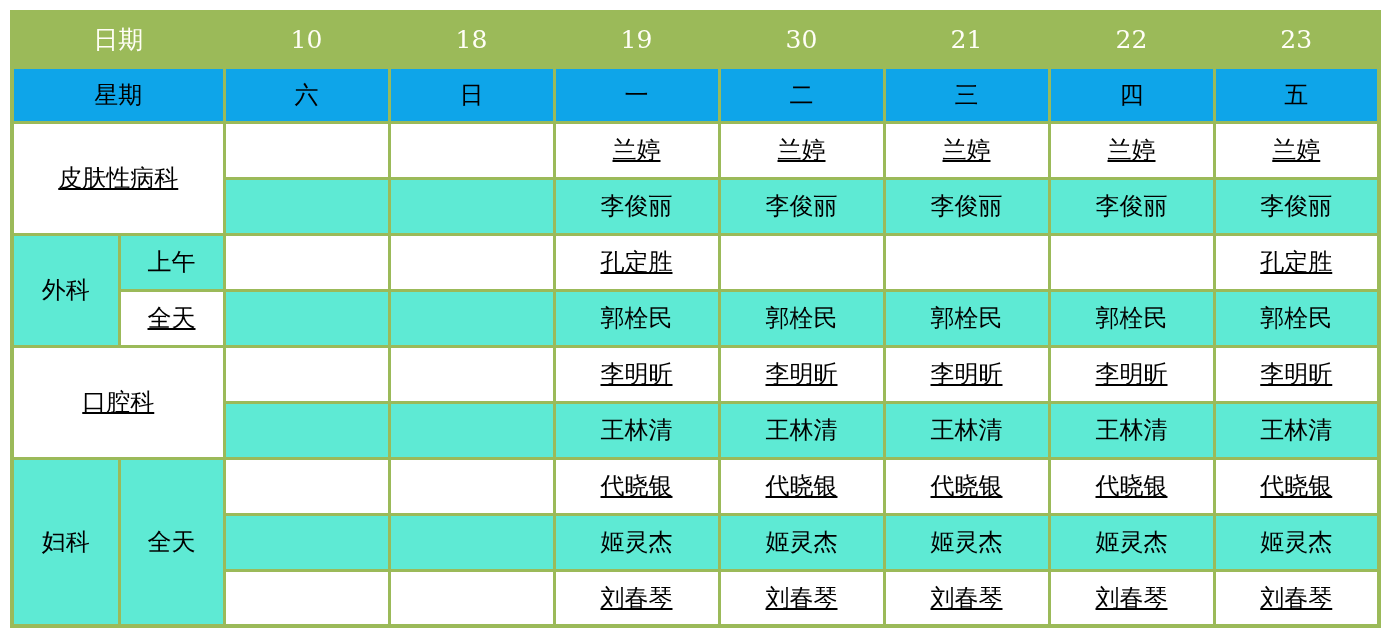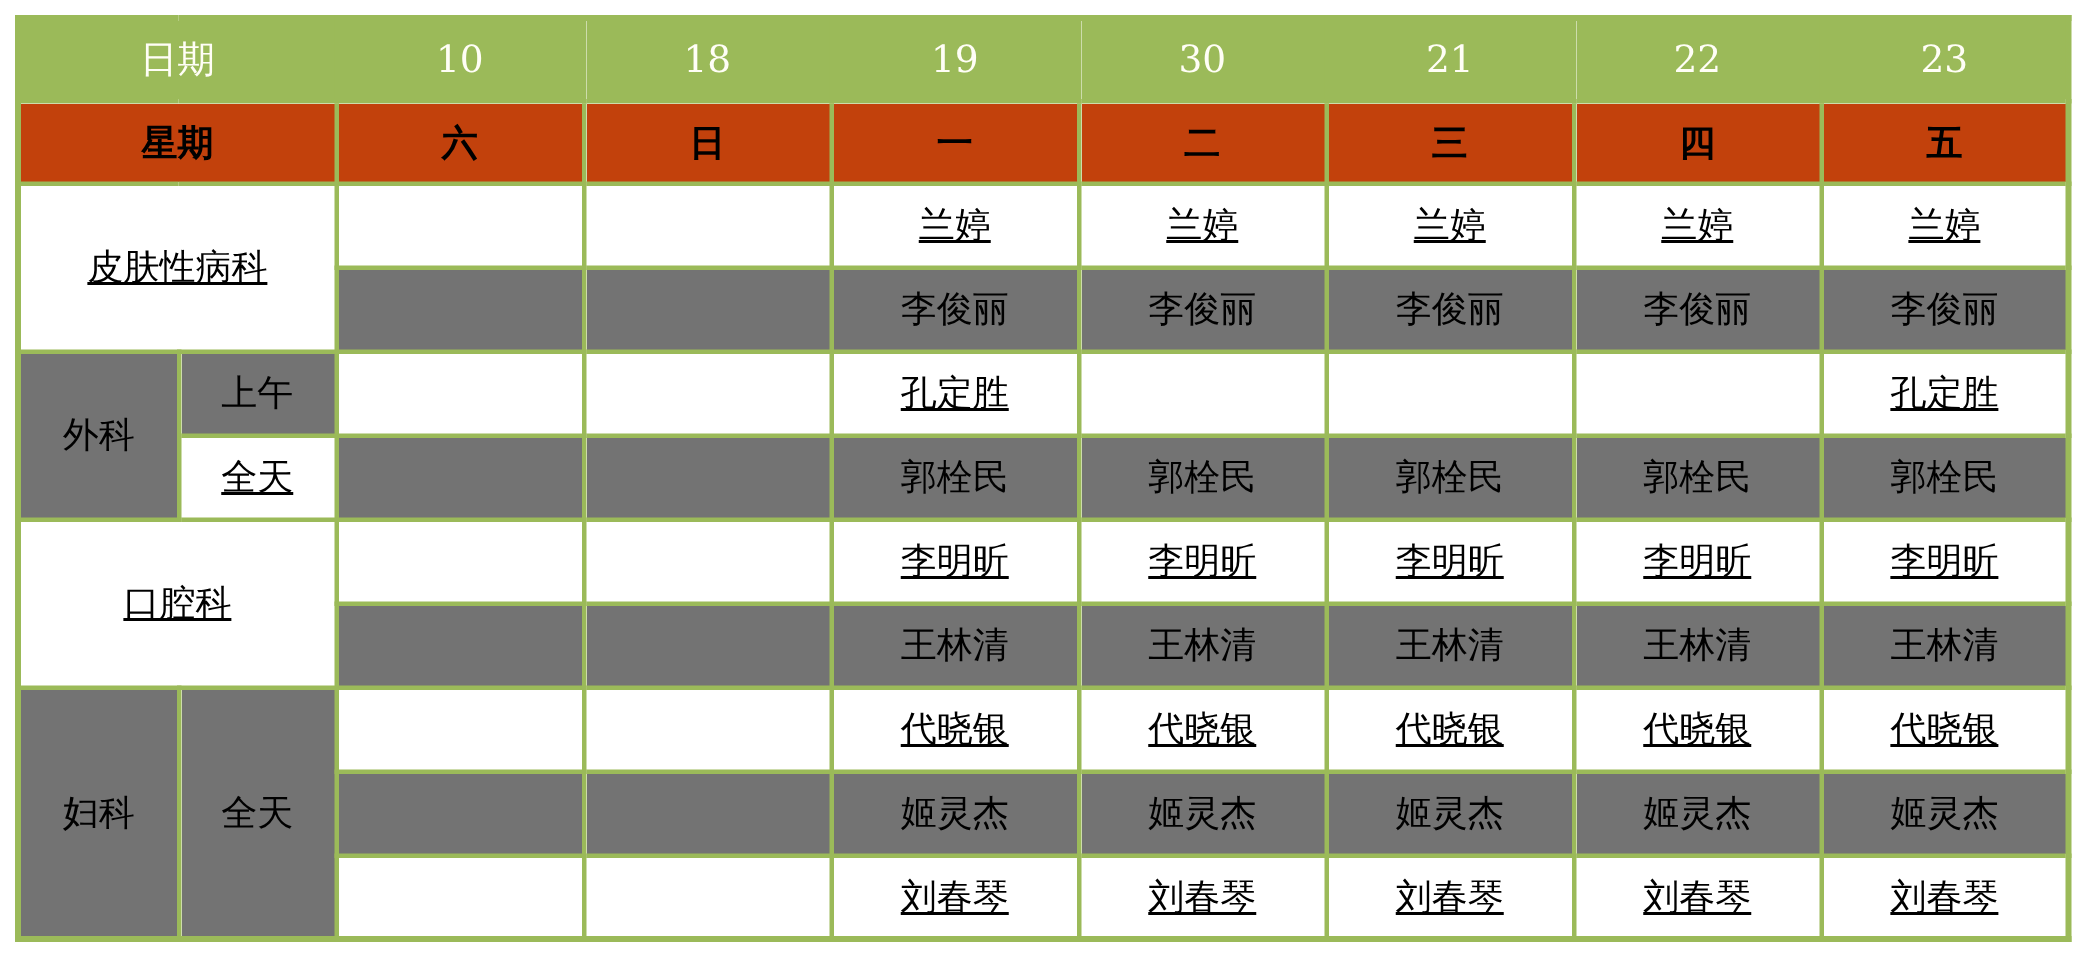--- a/index.html
+++ b/index.html
@@ -36,22 +36,22 @@
     white-space: nowrap;
   }
   
   tr.row-dates td {
     background: #9bba59;
     color: #fffef6;
     border-color: #9bba59;
     font-size: 25px;
   }
   
-  tr.row-weekdays td { background: #c2410c; font-weight: bold; }
-  td.band   { background: #737373; }
+  tr.row-weekdays td { background: #0ea5e9; }
+  td.band   { background: #5eead4; }
   td.plain  { background: #ffffff; text-decoration: underline; }
   col.c-dept  { width: 107px; }
   col.c-shift { width: 105px; }
   col.c-day   { width: 165px; }
   tr.hrow { height: 55px; }
   tr.drow { height: 56px; }
 </style>
 </head>
 <body>
 

